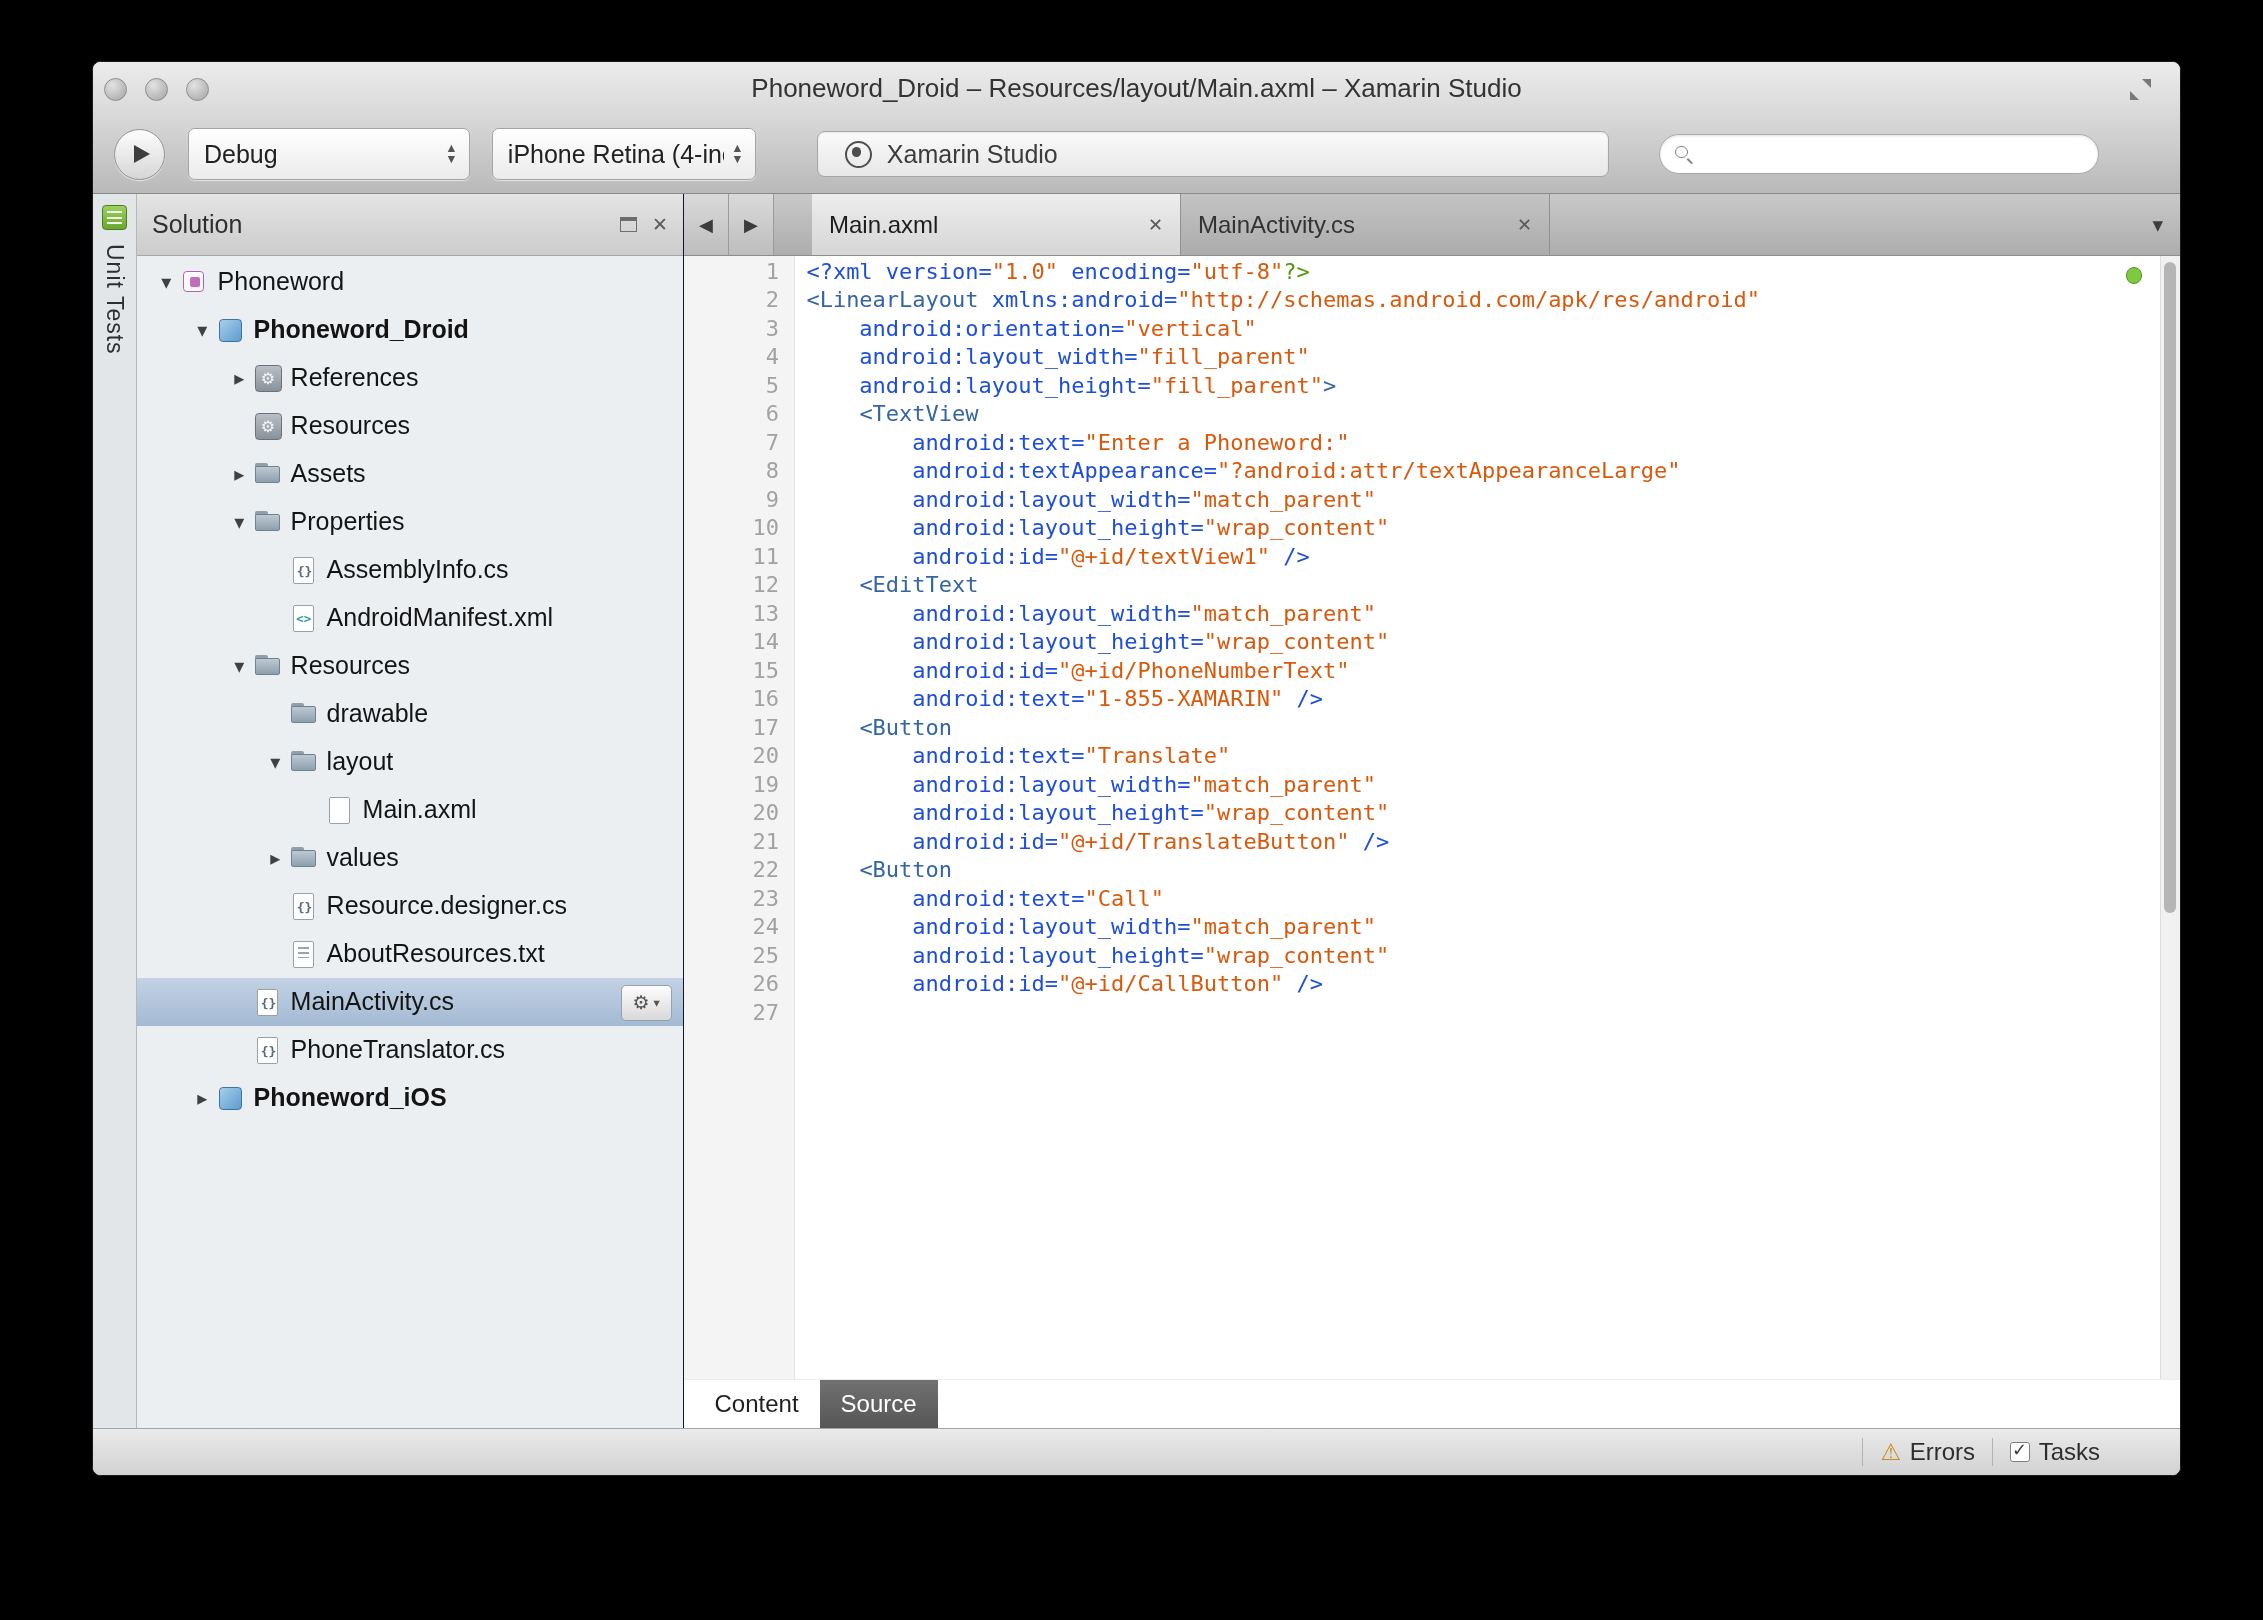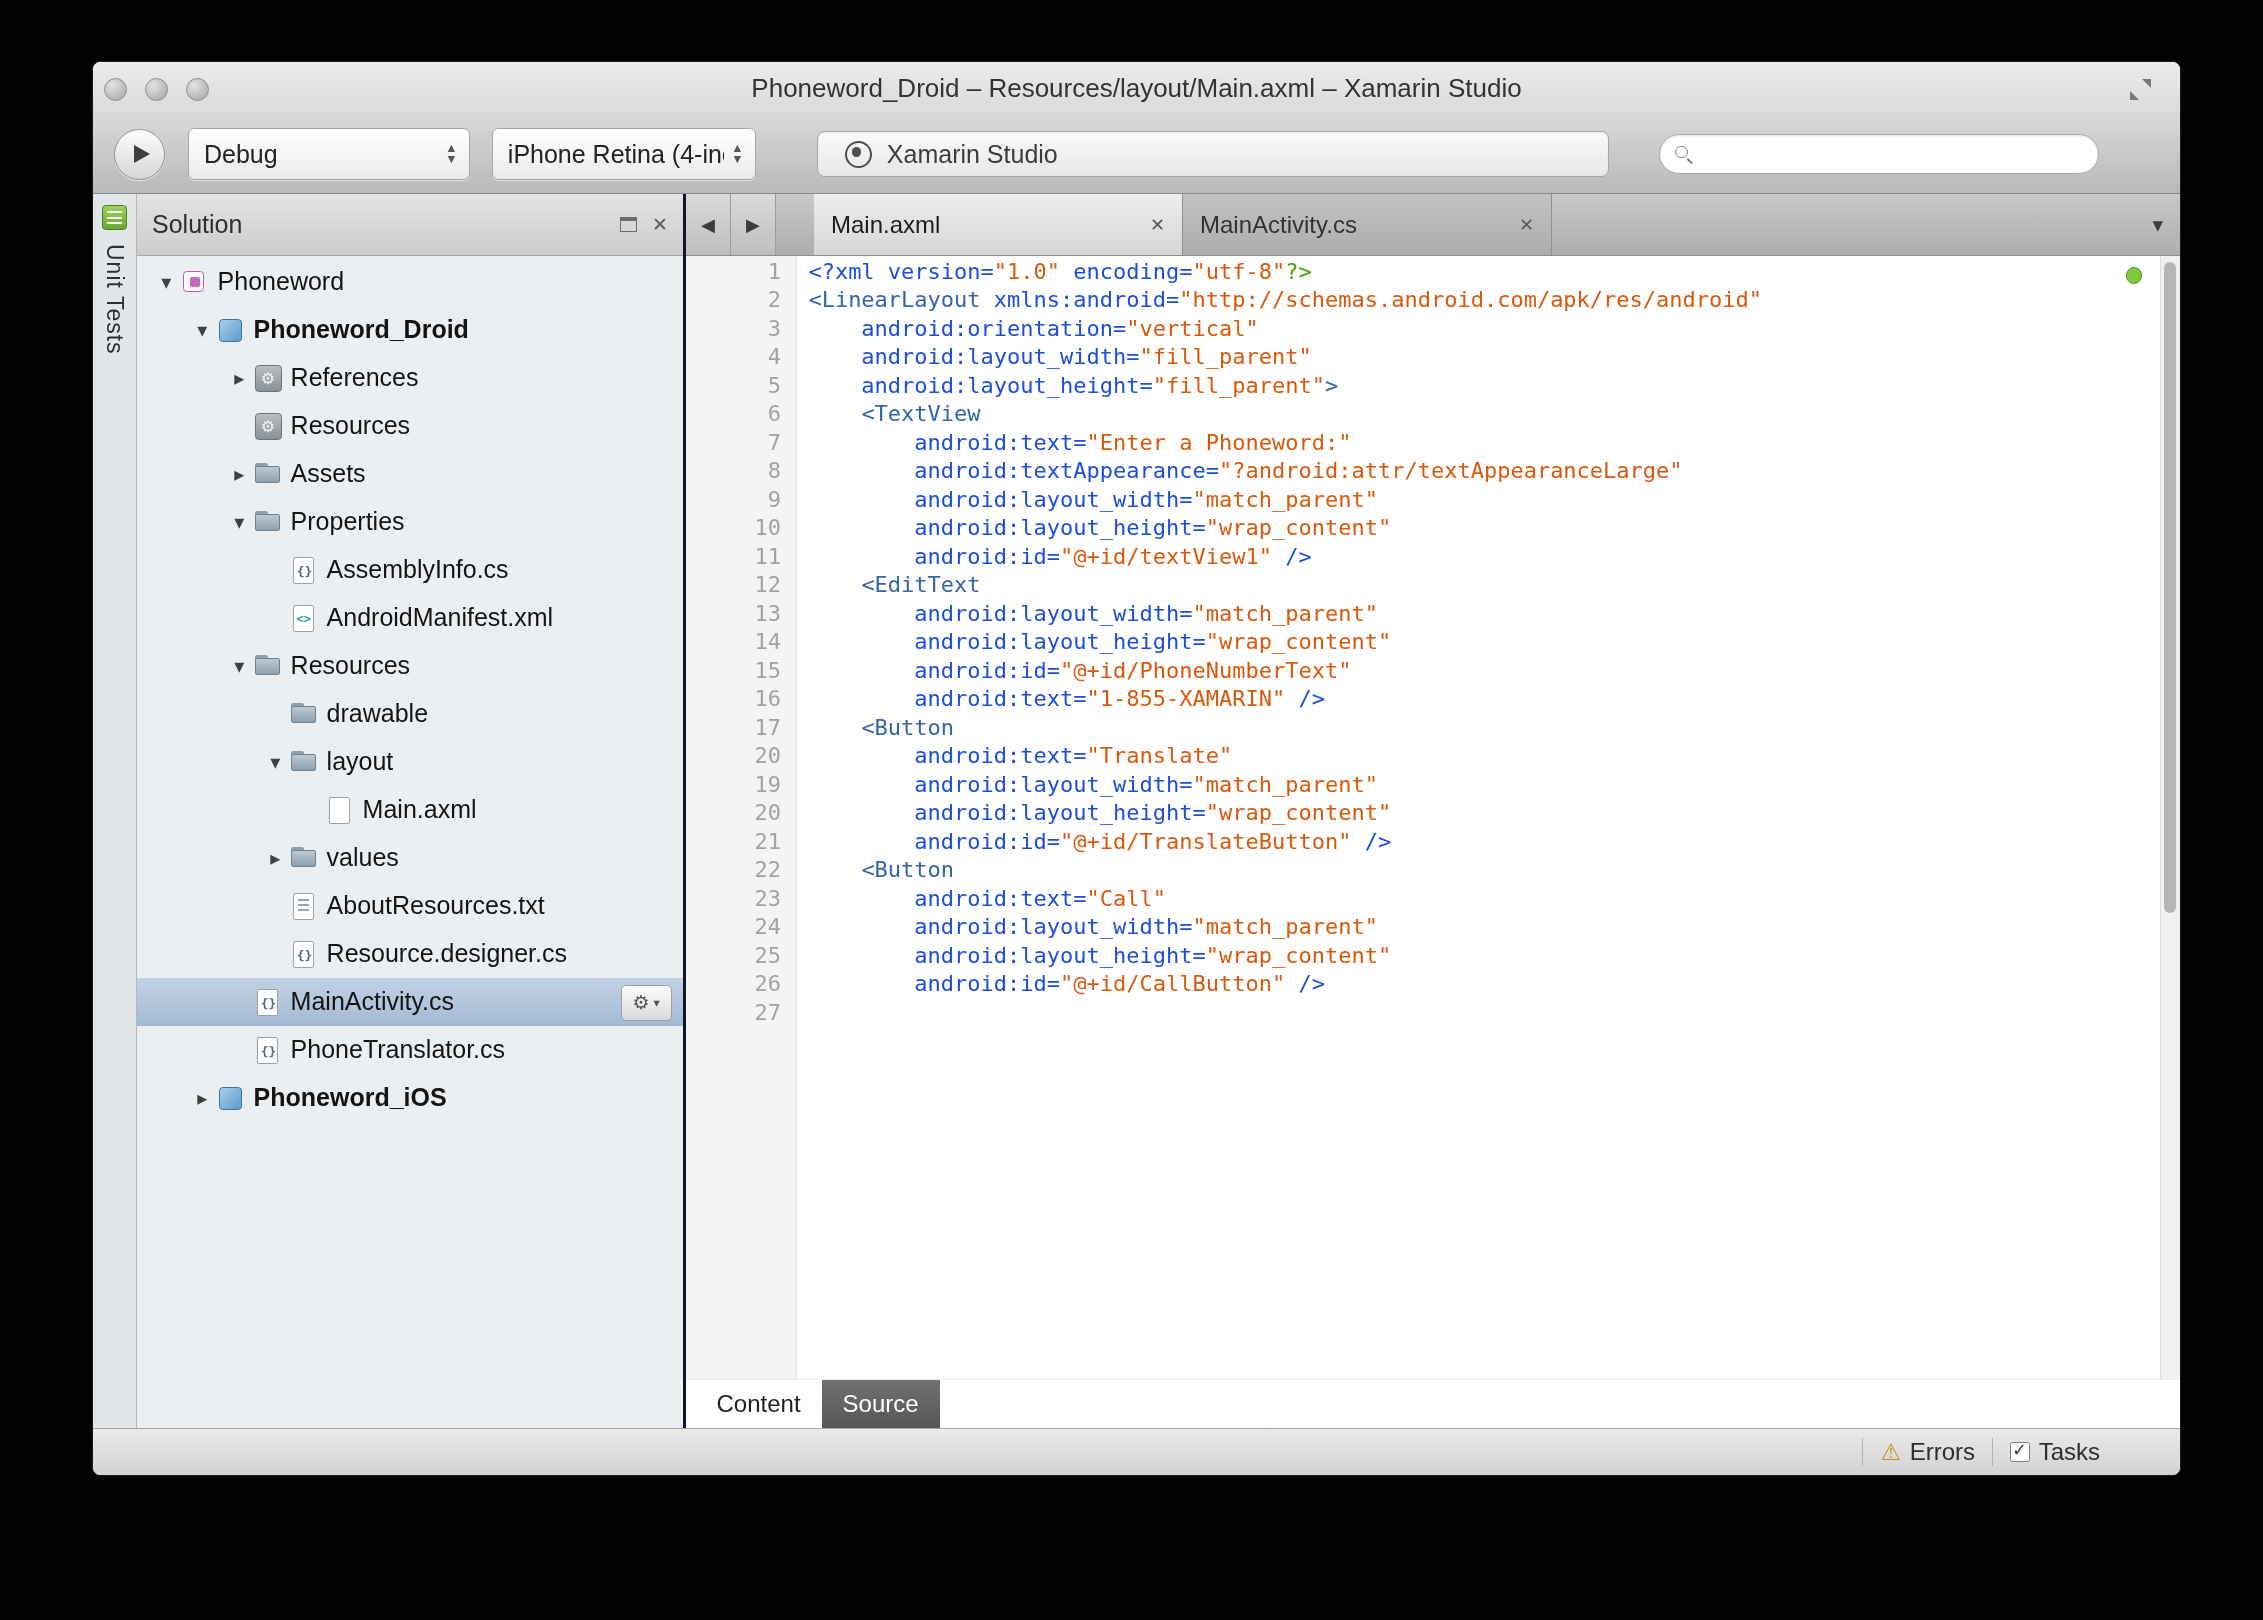--- a/index.html
+++ b/index.html
@@ -52,21 +52,21 @@
   .main{flex:1;display:flex;min-height:0}
 
   .unit-strip{width:43px;flex:none;background:#e3e6e9;border-right:1px solid #b2b8bd;
               display:flex;flex-direction:column;align-items:center}
   .ut-icon{width:23px;height:23px;margin:11.4px auto 13.3px;background:linear-gradient(#9ed05e,#69a731);
            border:1px solid #4c7d20;border-radius:3.8px;position:relative;flex:none}
   .ut-icon::after{content:"";position:absolute;left:3.8px;top:4.8px;right:3.8px;height:12.4px;
                   background:repeating-linear-gradient(#f2f8ea 0 1.9px,transparent 1.9px 5.7px)}
   .ut-label{writing-mode:vertical-rl;font-size:23px;color:#2f2f2f;letter-spacing:1px}
 
-  .solution-pad{width:546px;flex:none;background:#eceff2;border-right:3px solid #0f172a;
+  .solution-pad{width:546px;flex:none;background:#eceff2;border-right:1px solid #0f172a;
                 display:flex;flex-direction:column;min-height:0}
   .pad-header{height:61px;flex:none;background:linear-gradient(#e4e4e4,#cccccc);border-bottom:1px solid #a6a6a6;
               display:flex;align-items:center;padding:0 15px}
   .pad-title{flex:1;font-size:25px;color:#2e2e2e}
   .pad-dock{width:15px;height:12.4px;border:1.9px solid #6d6d6d;margin-right:15px;position:relative;flex:none}
   .pad-dock::after{content:"";position:absolute;left:0;right:0;top:0;height:2.9px;background:#6d6d6d}
   .pad-close{font-size:19px;color:#5c5c5c;line-height:1}
 
   .tree{flex:1;overflow:hidden;padding-top:1.9px}
   .tree-row{display:flex;align-items:center;height:48px;font-size:25px;color:#141414;position:relative;white-space:nowrap}
@@ -262,27 +262,27 @@
             <span class="ticon ticon-file"></span>
             <span class="tree-label">Main.axml</span>
           </div>
           <div class="tree-row" style="padding-left: 124px;">
             <span class="expander">▸</span>
             <span class="ticon ticon-folder"></span>
             <span class="tree-label">values</span>
           </div>
           <div class="tree-row" style="padding-left: 124px;">
             <span class="expander"></span>
+            <span class="ticon ticon-cs"></span>
+            <span class="tree-label">Resource.designer.cs</span>
+          </div>
+          <div class="tree-row" style="padding-left: 124px;">
+            <span class="expander"></span>
             <span class="ticon ticon-txt"></span>
             <span class="tree-label">AboutResources.txt</span>
-          </div>
-          <div class="tree-row" style="padding-left: 124px;">
-            <span class="expander"></span>
-            <span class="ticon ticon-cs"></span>
-            <span class="tree-label">Resource.designer.cs</span>
           </div>
           <div class="tree-row selected" style="padding-left: 88px;">
             <span class="expander"></span>
             <span class="ticon ticon-cs"></span>
             <span class="tree-label">MainActivity.cs</span>
             <span class="gear-btn">⚙<i>▾</i></span>
           </div>
           <div class="tree-row" style="padding-left: 88px;">
             <span class="expander"></span>
             <span class="ticon ticon-cs"></span>

